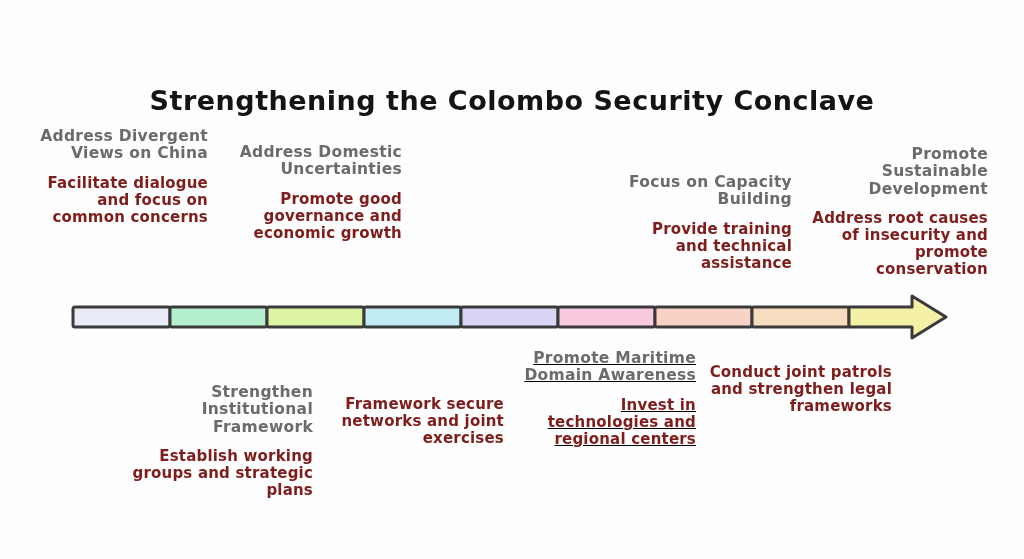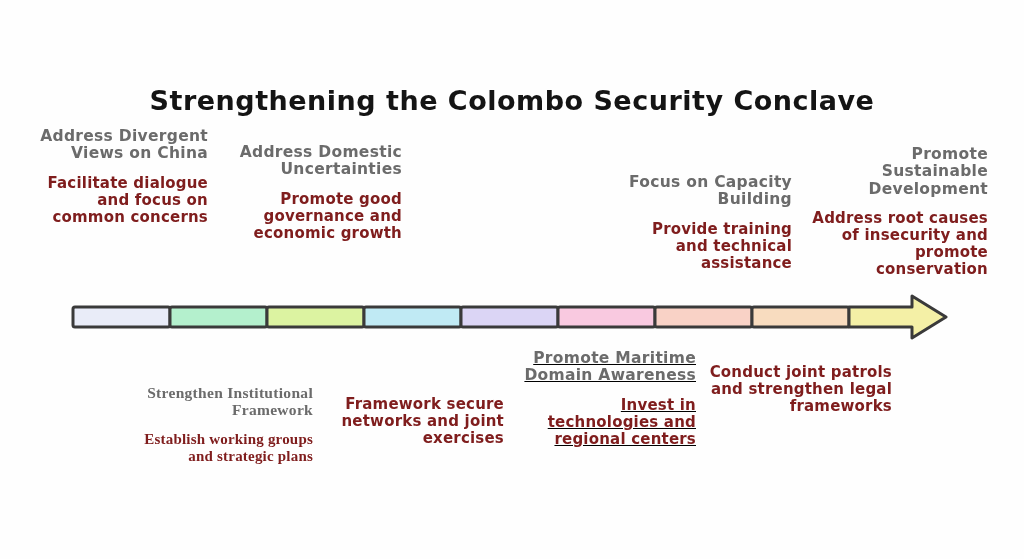--- a/index.html
+++ b/index.html
@@ -42,21 +42,21 @@
     line-height: 1.14;
     letter-spacing: 0.2px;
   }
   
   .t1 { left: 38px;  top: 128px; width: 170px; }
   .t2 { left: 230px; top: 144px; width: 172px; }
   .t3 { left: 426px; top: 158px; width: 172px; }
   .t4 { left: 616px; top: 174px; width: 176px; }
   .t5 { left: 810px; top: 146px; width: 178px; }
   
-  .b1 { left: 128px; top: 384px; width: 185px; font-family: Liberation Serif, serif; }
+  .b1 { left: 128px; top: 384px; width: 185px; }
   .b2 { left: 322px; top: 384px; width: 182px; }
   .b3 { left: 520px; top: 350px; width: 176px; text-decoration: underline; }
   .b4 { left: 706px; top: 352px; width: 186px; }
 
   .arrow-svg {
     position: absolute;
     left: 70px;
     top: 294px;
     width: 884px;
     height: 46px;

